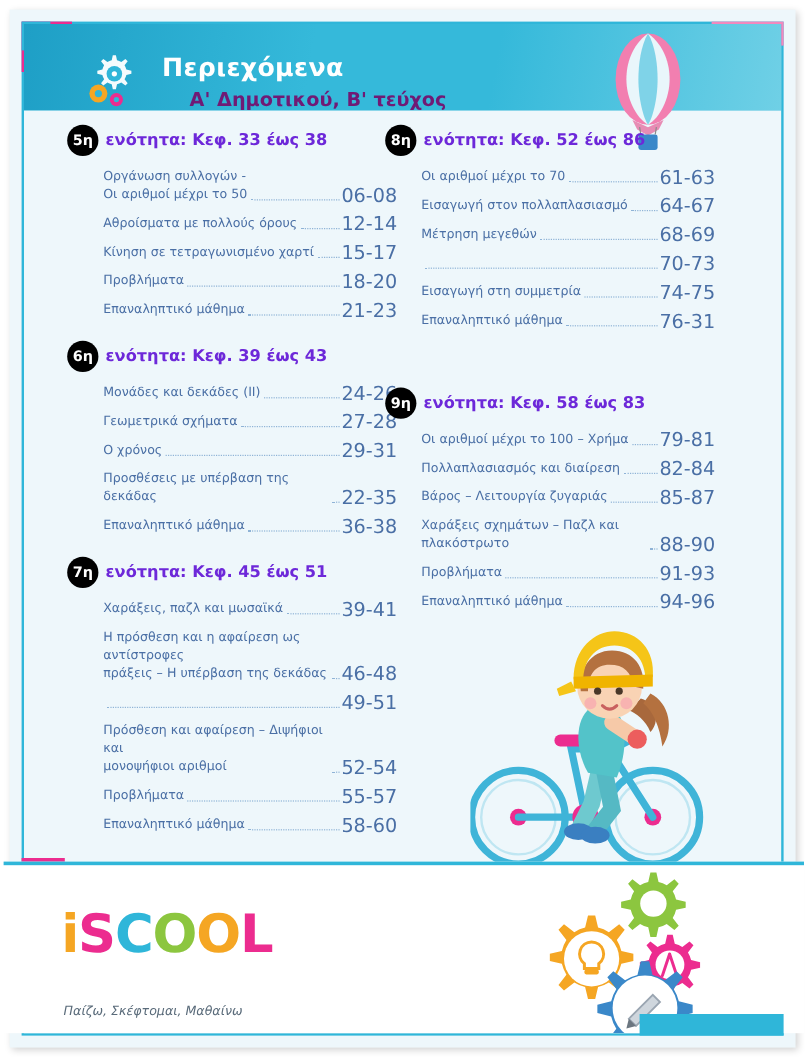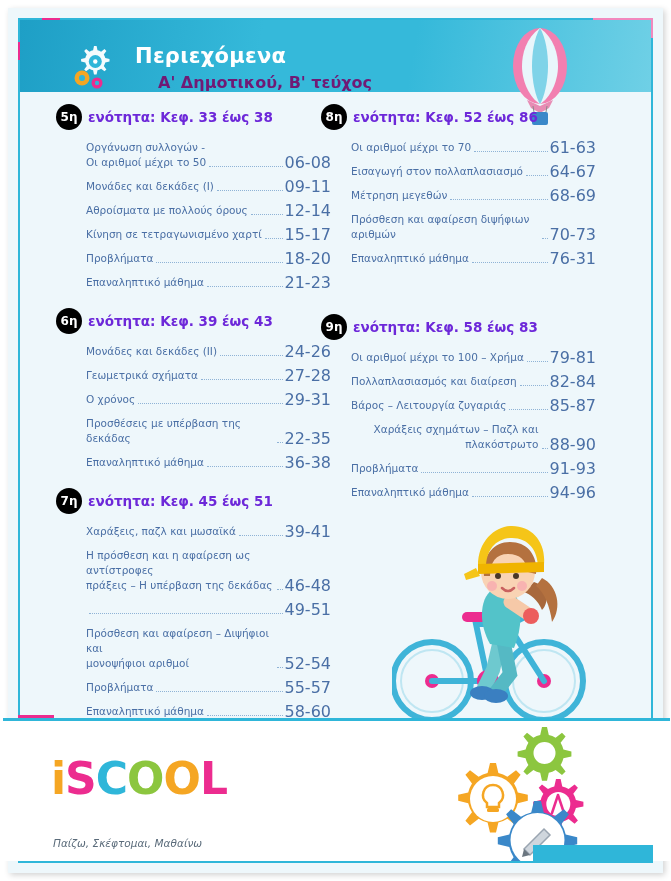--- a/index.html
+++ b/index.html
@@ -285,25 +285,20 @@
           <div class="section-title">ενότητα: Κεφ. 33 έως 38</div>
         </div>
         <div class="entries">
           <div class="entry">
               <span class="entry-text">Οργάνωση συλλογών -
 Οι αριθμοί μέχρι το 50</span>
               <span class="entry-dots"></span>
               <span class="entry-pages">06-08</span>
             </div>
           <div class="entry">
-              <span class="entry-text">Μονάδες και δεκάδες (Ι)</span>
-              <span class="entry-dots"></span>
-              <span class="entry-pages">09-11</span>
-            </div>
-          <div class="entry">
               <span class="entry-text">Αθροίσματα με πολλούς όρους</span>
               <span class="entry-dots"></span>
               <span class="entry-pages">12-14</span>
             </div>
           <div class="entry">
               <span class="entry-text">Κίνηση σε τετραγωνισμένο χαρτί</span>
               <span class="entry-dots"></span>
               <span class="entry-pages">15-17</span>
             </div>
           <div class="entry">
@@ -412,33 +407,37 @@
               <span class="entry-text">Εισαγωγή στον πολλαπλασιασμό</span>
               <span class="entry-dots"></span>
               <span class="entry-pages">64-67</span>
             </div>
           <div class="entry">
               <span class="entry-text">Μέτρηση μεγεθών</span>
               <span class="entry-dots"></span>
               <span class="entry-pages">68-69</span>
             </div>
           <div class="entry">
-              <span class="entry-text">Πρόσθεση και αφαίρεση διψήφιων αριθμών</span>
               <span class="entry-dots"></span>
               <span class="entry-pages">70-73</span>
             </div>
           <div class="entry">
+              <span class="entry-text">Εισαγωγή στη συμμετρία</span>
+              <span class="entry-dots"></span>
+              <span class="entry-pages">74-75</span>
+            </div>
+          <div class="entry">
               <span class="entry-text">Επαναληπτικό μάθημα</span>
               <span class="entry-dots"></span>
               <span class="entry-pages">76-31</span>
             </div>
         </div>
       </div>
 
-      <div class="section" style="margin-top:48px;text-align:right;">
+      <div class="section" style="margin-top:48px;">
         <div class="section-head">
           <div class="badge">9η</div>
           <div class="section-title">ενότητα: Κεφ. 58 έως 83</div>
         </div>
         <div class="entries">
           <div class="entry">
               <span class="entry-text">Οι αριθμοί μέχρι το 100 – Χρήμα</span>
               <span class="entry-dots"></span>
               <span class="entry-pages">79-81</span>
             </div>

